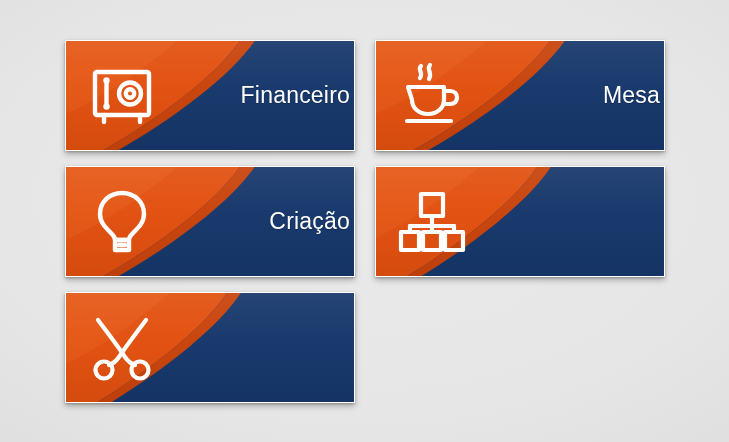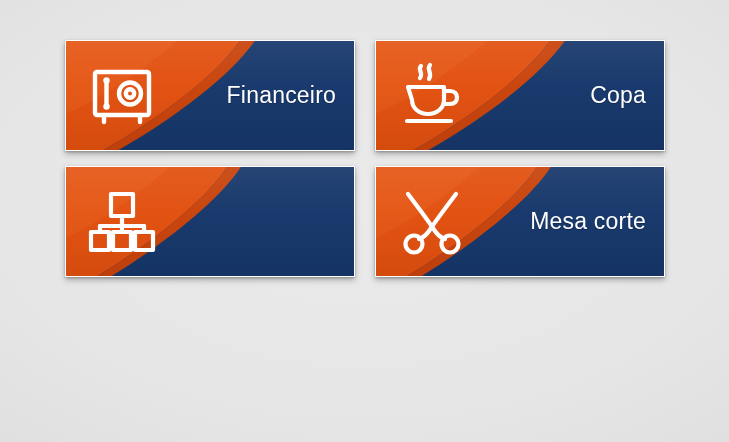--- a/index.html
+++ b/index.html
@@ -72,21 +72,21 @@
     left: 22px;
     top: 50%;
     transform: translateY(-50%);
     width: 68px;
     height: 68px;
   }
   .card-icon svg { display: block; width: 100%; height: 100%; }
 
   .card-label {
     position: absolute;
-    right: 18px;
+    right: 4px;
     top: 50%;
     transform: translateY(-50%);
     color: #ffffff;
     font-size: 23px;
     font-weight: 400;
     letter-spacing: 0.2px;
     line-height: 1.18;
     text-align: right;
     white-space: pre-line;
     text-shadow: 0 1px 1px rgba(0,0,0,0.25);
@@ -143,23 +143,45 @@
           <g fill="none" stroke="#ffffff" stroke-width="4.2" stroke-linecap="round" stroke-linejoin="round">
             <path d="M23,4 C19,8 26,11 22,16"></path>
             <path d="M32,3 C28,8 35,11 31,17"></path>
             <path d="M10,25 L46,25 L46,38 C46,46 39,52 30,52 C21,52 14,46 14,38 Z"></path>
             <path d="M46,29 L52,29 C57,29 59,32 59,35.5 C59,39 57,42 52,42 L46,42"></path>
             <line x1="9" y1="59" x2="53" y2="59"></line>
           </g>
         </svg>
       </div>
 
-      <div class="card-label">Copa</div>
-    </div>
-
+      <div class="card-label">Mesa</div>
+    </div>
+
+    <div class="card">
+      <div class="wedge">
+        <svg viewBox="0 0 290 111" preserveAspectRatio="none">
+          <path d="M0,0 L175,0 C150,36 95,78 38,111 L0,111 Z" fill="#e2500f"></path>
+          <path d="M175,0 L190,0 C165,36 110,78 53,111 L38,111 C95,78 150,36 175,0 Z" fill="#c9430b"></path>
+          <path d="M0,0 L112,0 C72,34 36,58 0,74 Z" fill="#e75d1c" opacity="0.55"></path>
+        </svg>
+      </div>
+      <div class="gloss"></div>
+
+      <div class="card-icon">
+        <svg viewBox="0 0 68 68">
+          <g fill="none" stroke="#ffffff" stroke-width="4.4" stroke-linecap="round" stroke-linejoin="round">
+            <path d="M34,5 C21,5 12,14.5 12,26 C12,34 17,39 22,44 C25.5,47.5 27,49 27,52 L41,52 C41,49 42.5,47.5 46,44 C51,39 56,34 56,26 C56,14.5 47,5 34,5 Z"></path>
+            <rect x="27" y="52" width="14" height="10"></rect>
+            <line x1="31" y1="57" x2="37" y2="57"></line>
+          </g>
+        </svg>
+      </div>
+
+      <div class="card-label">Criação</div>
+    </div>
 
     <div class="card">
       <div class="wedge">
         <svg viewBox="0 0 290 111" preserveAspectRatio="none">
           <path d="M0,0 L162,0 C140,34 88,76 32,111 L0,111 Z" fill="#e2500f"></path>
           <path d="M162,0 L176,0 C154,34 102,76 46,111 L32,111 C88,76 140,34 162,0 Z" fill="#c9430b"></path>
           <path d="M0,0 L104,0 C68,32 34,56 0,72 Z" fill="#e75d1c" opacity="0.55"></path>
         </svg>
       </div>
       <div class="gloss"></div>
@@ -196,17 +218,16 @@
         <svg viewBox="0 0 68 68">
           <g fill="none" stroke="#ffffff" stroke-width="4.2" stroke-linecap="round" stroke-linejoin="round">
             <path d="M10,6 C10,6 29,31 37,43 C40,47.5 44,50 47,51"></path>
             <path d="M58,6 C58,6 39,31 31,43 C28,47.5 24,50 21,51"></path>
             <circle cx="16" cy="56" r="8.5"></circle>
             <circle cx="52" cy="56" r="8.5"></circle>
           </g>
         </svg>
       </div>
 
-      <div class="card-label">Mesa corte</div>
     </div>
 
   </div>
 </div>
 
 </body></html>

